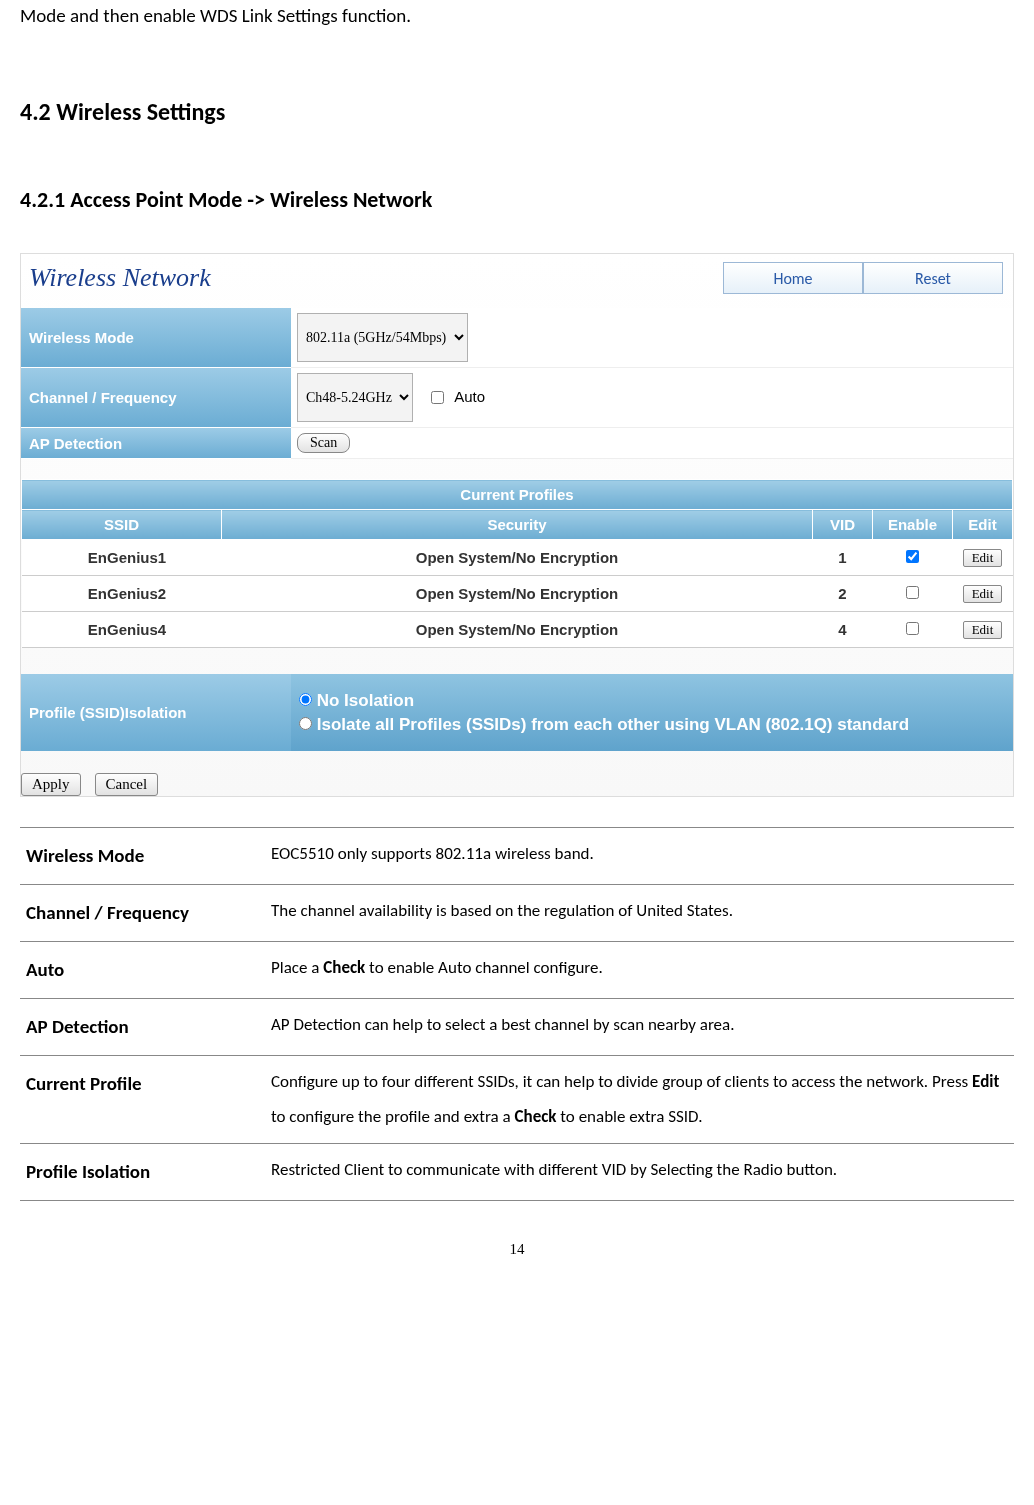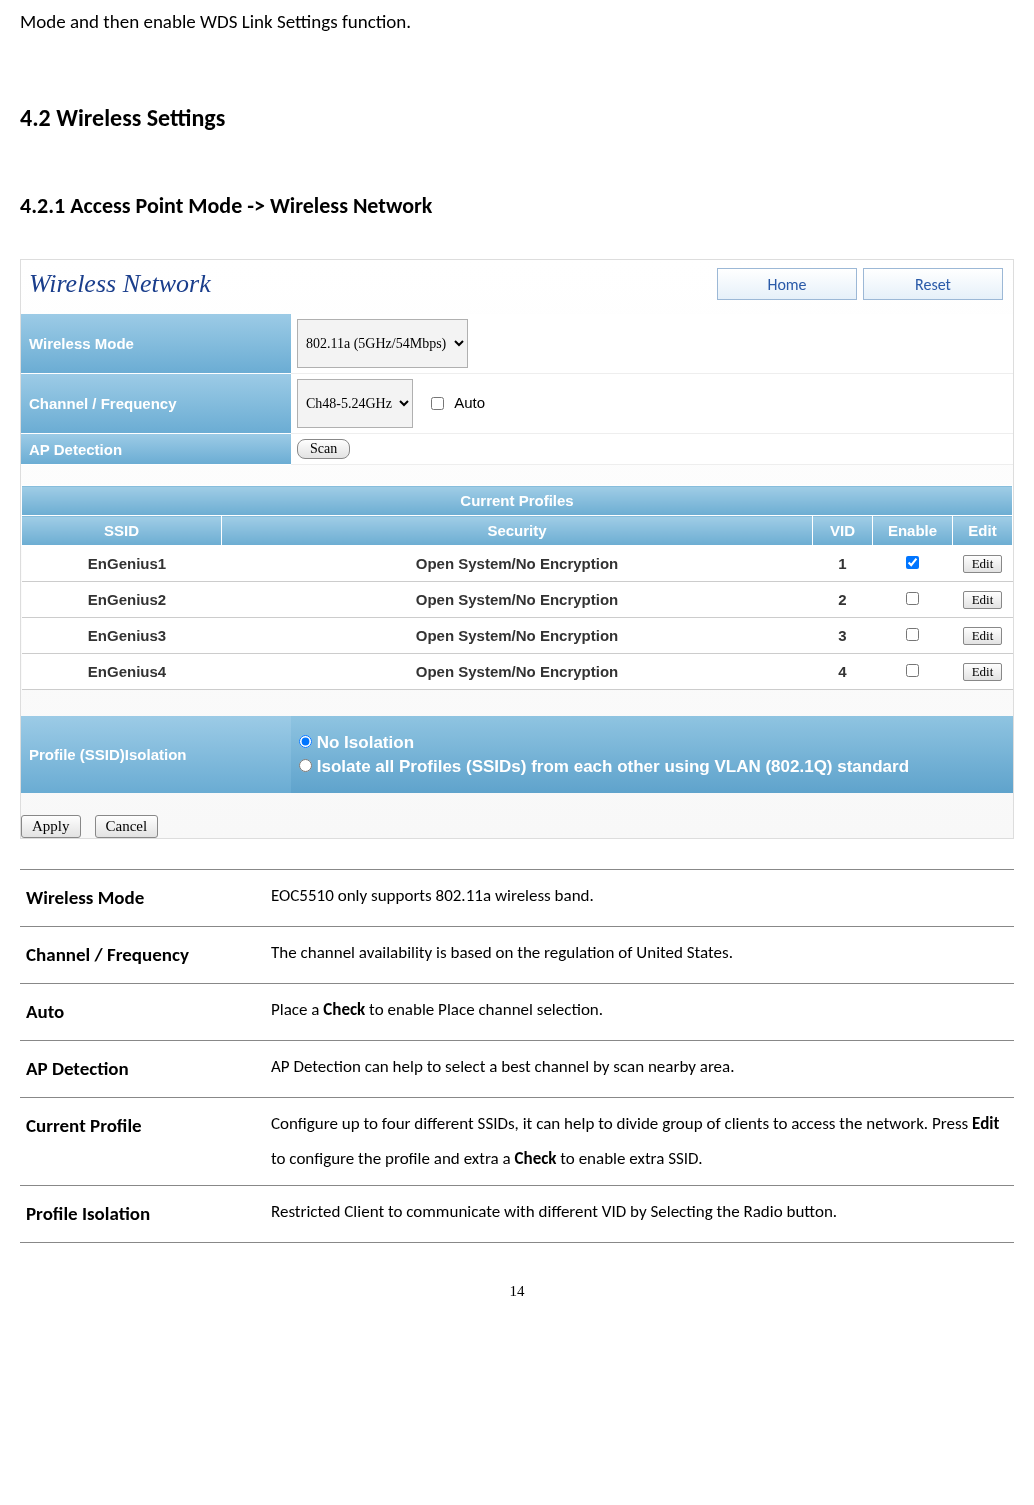--- a/index.html
+++ b/index.html
@@ -3,27 +3,27 @@
   <meta charset="utf-8">
   <style>
     * { box-sizing: border-box; margin: 0; padding: 0; }
     body {
       font-family: Calibri, Arial, sans-serif;
       background: #fff;
       width: 1034px;
       padding: 0 20px;
       color: #000;
     }
-    .top-text { font-size: 19px; margin-top: 10px; margin-bottom: 70px; }
+    .top-text { font-size: 19px; margin-top: 4px; margin-bottom: 70px; }
     .h2 { font-size: 24px; font-weight: bold; margin-bottom: 60px; }
     .h3 { font-size: 22px; font-weight: bold; margin-bottom: 40px; }
     .panel { border: 1px solid #ddd; background: linear-gradient(#fff,#f8f8f8); padding: 0; margin-bottom: 30px; }
     .panel-head { display: flex; justify-content: space-between; align-items: center; padding: 8px 10px 14px 4px; }
     .panel-title { color: #1a3e8c; font-weight: normal; font-style: italic; font-size: 26px; font-family: Georgia, serif; padding-left: 4px; }
-    .panel-btns { display: flex; gap: 6px; }
+    .panel-btns { display: flex; }
     .btn-head {
       border: 1px solid #9cb8d6; background: linear-gradient(#fff,#e6f0f9);
       color: #2a5aa8; font-size: 16px; width: 140px; height: 32px;
       display: flex; align-items: center; justify-content: center;
     }
     .strip-table { width: 100%; border-collapse: collapse; font-family: Arial, sans-serif; }
     .strip-row { background: linear-gradient(#9ccbe6,#6aacd3); }
     .strip-label { color: #fff; font-weight: bold; font-size: 15px; padding: 6px 8px; width: 270px; border-bottom: 1px solid #fff; }
     .strip-ctrl { background: #fff; padding: 5px 6px; border-bottom: 1px solid #eee; }
     .ctrl-select {
@@ -132,27 +132,20 @@
       <td class="ssid">EnGenius1</td>
       <td>Open System/No Encryption</td>
       <td>1</td>
       <td><input type="checkbox" checked="" style=""></td>
       <td><button class="edit-btn">Edit</button></td>
     </tr>
     <tr>
       <td class="ssid">EnGenius2</td>
       <td>Open System/No Encryption</td>
       <td>2</td>
-      <td><input type="checkbox" style=""></td>
-      <td><button class="edit-btn">Edit</button></td>
-    </tr>
-    <tr>
-      <td class="ssid">EnGenius3</td>
-      <td>Open System/No Encryption</td>
-      <td>3</td>
       <td><input type="checkbox" style=""></td>
       <td><button class="edit-btn">Edit</button></td>
     </tr>
     <tr>
       <td class="ssid">EnGenius4</td>
       <td>Open System/No Encryption</td>
       <td>4</td>
       <td><input type="checkbox" style=""></td>
       <td><button class="edit-btn">Edit</button></td>
     </tr>
@@ -189,21 +182,21 @@
     <td class="term">Wireless Mode</td>
     <td>EOC5510 only supports 802.11a wireless band.</td>
   </tr>
   <tr>
     <td class="term">Channel / Frequency</td>
     <td>The channel availability is based on the regulation of United States.</td>
   </tr>
   <tr>
     <td class="term">Auto</td>
     <td>
-      <span>Place a </span><span class="bold">Check</span><span> to enable Place channel selection.</span>
+      <span>Place a </span><span class="bold">Check</span><span> to enable Auto channel configure.</span>
     </td>
   </tr>
   <tr>
     <td class="term">AP Detection</td>
     <td>AP Detection can help to select a best channel by scan nearby area.</td>
   </tr>
   <tr>
     <td class="term">Current Profile</td>
     <td>
       <span>Configure up to four different SSIDs, it can help to divide group of clients to access the network. Press </span><span class="bold">Edit</span><span> to configure the profile and extra a </span><span class="bold">Check</span><span> to enable extra SSID.</span>

